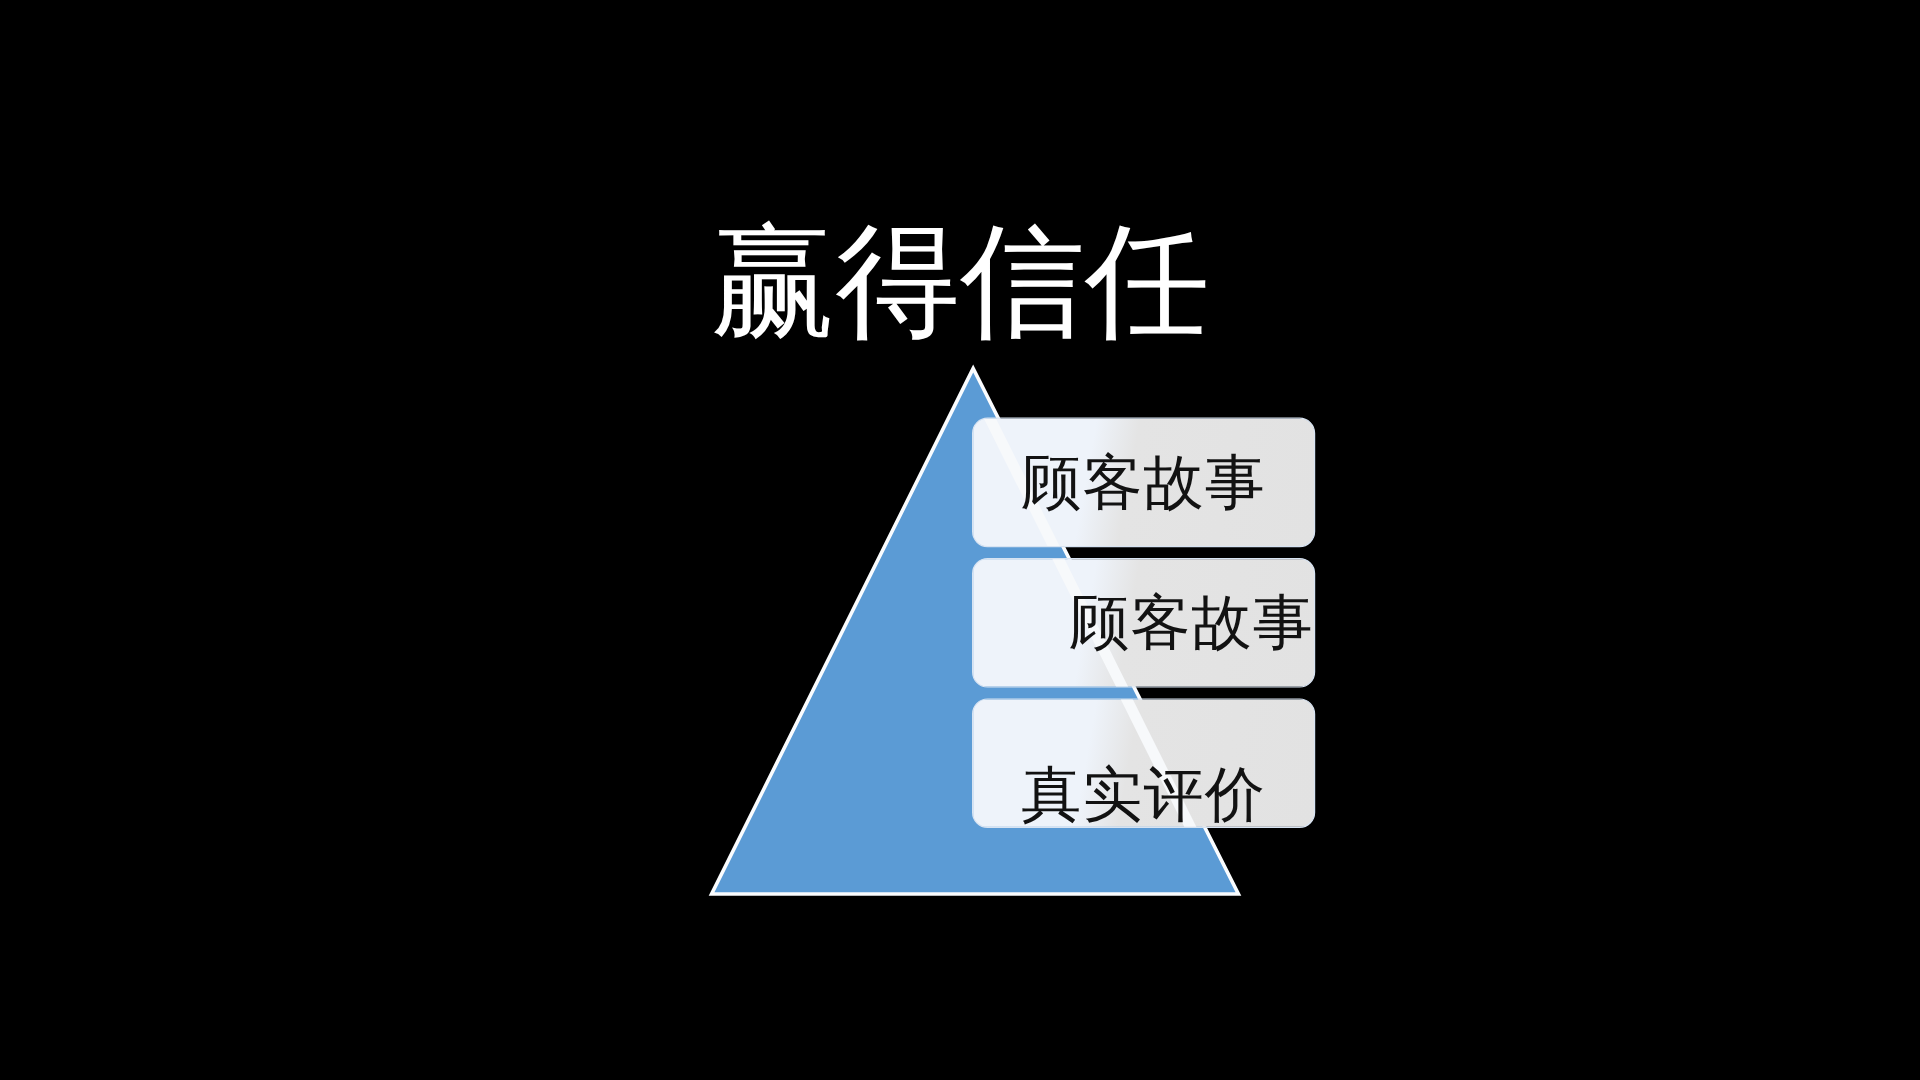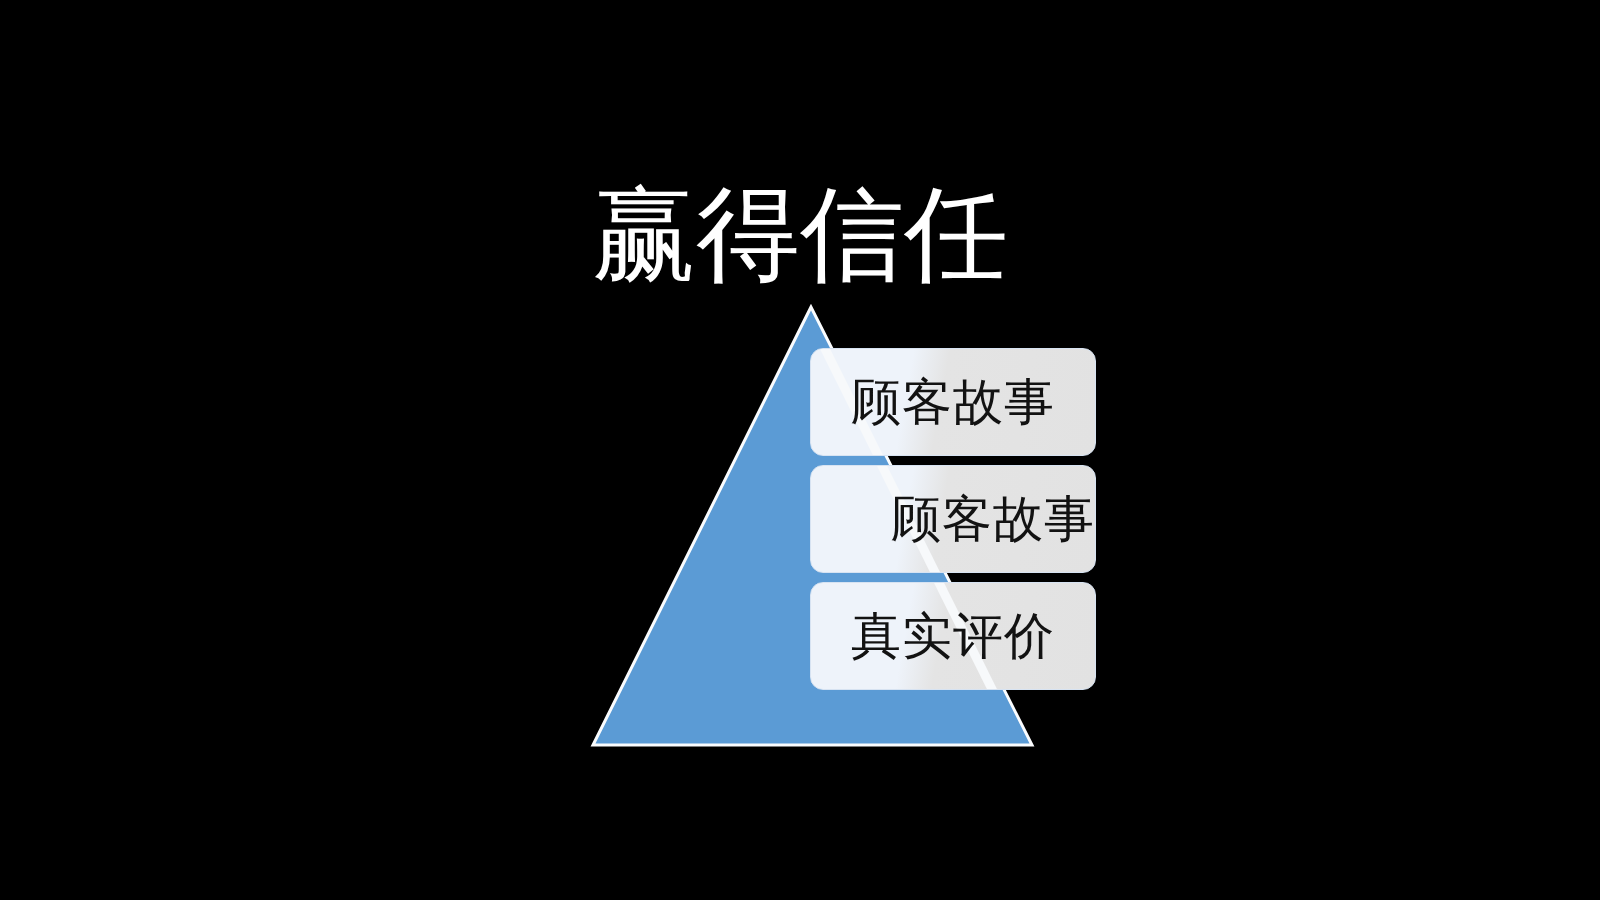--- a/index.html
+++ b/index.html
@@ -96,21 +96,21 @@
     z-index: 1;
     pointer-events: none;
   }
 
   #box-testimonials { top: 58px; }
   #box-testimonials .edge-streak { left: 36px; }
 
   #box-stories      { top: 175px; justify-content: flex-end; }
   #box-stories      .edge-streak { left: 93px; }
 
-  #box-reviews      { top: 292px; }
+  #box-reviews      { top: 292px; align-items: flex-end; }
   #box-reviews      .edge-streak { left: 150px; }
 </style>
 </head>
 <body>
 
 <div id="slide">
 
   <div id="slide-title">赢得信任</div>
 
   <div id="pyramid-graphic">

